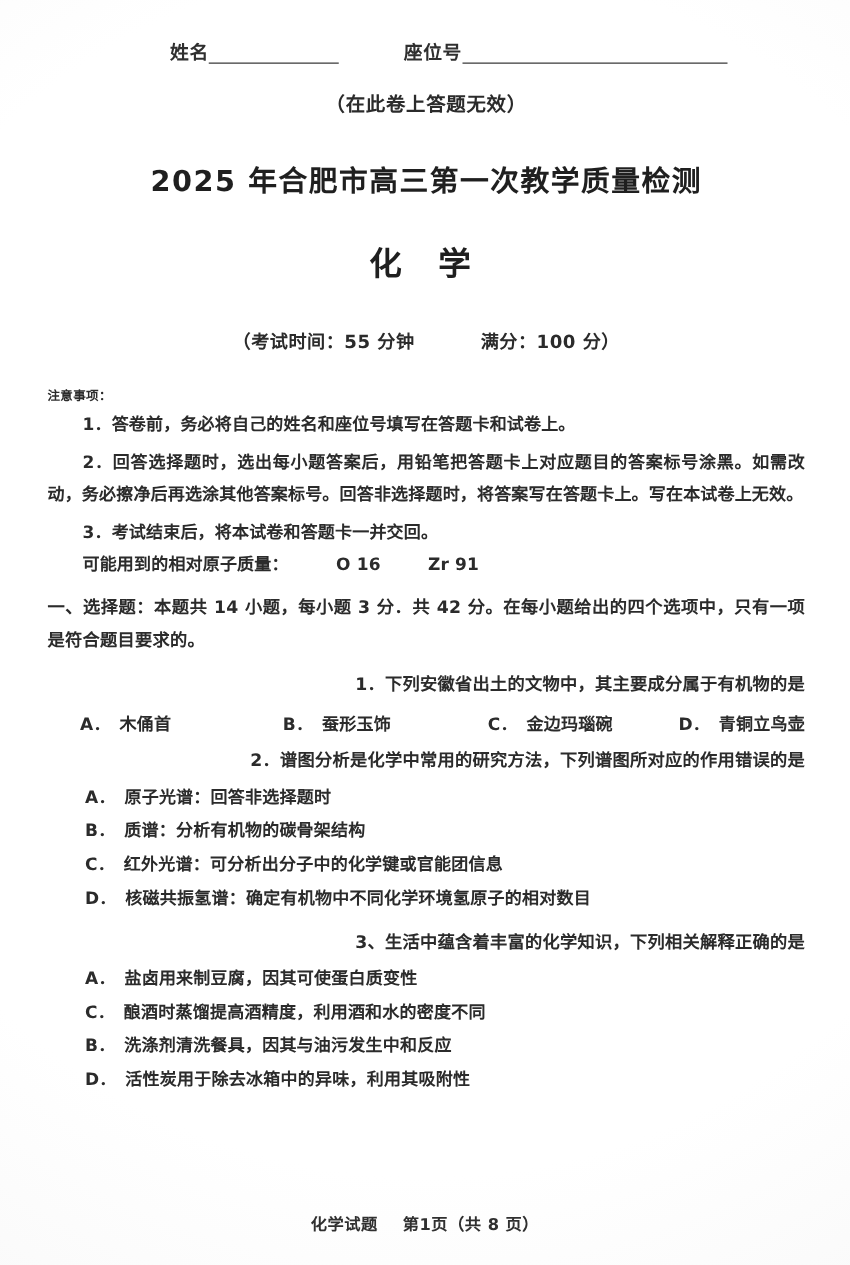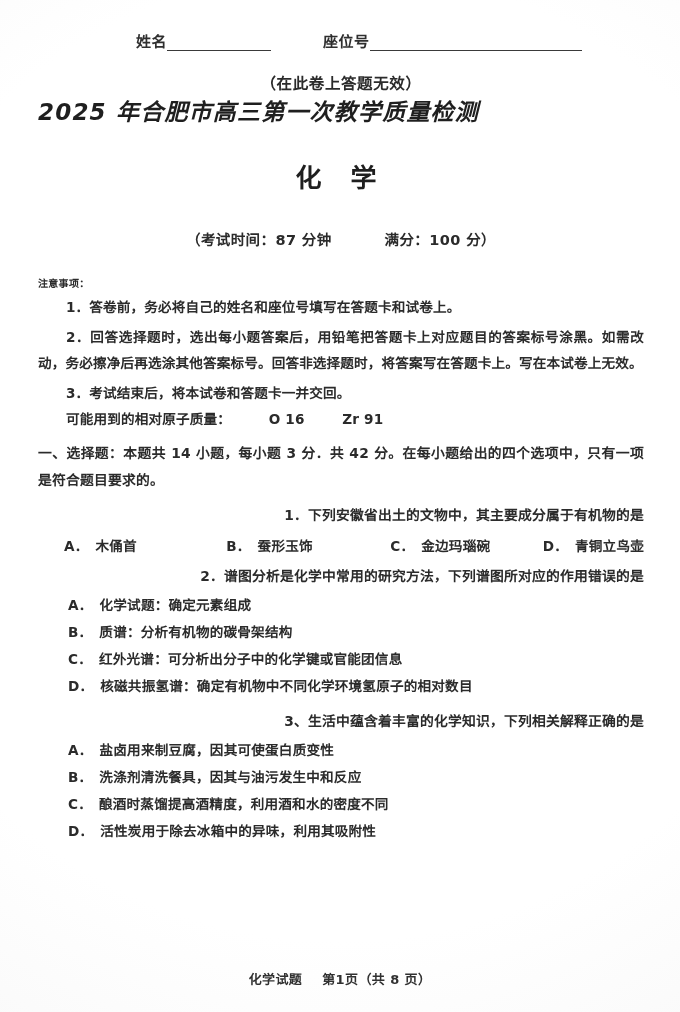--- a/index.html
+++ b/index.html
@@ -67,26 +67,27 @@
     text-align: center;
     font-family: "DejaVu Sans", "Liberation Sans", sans-serif;
     font-weight: bold;
     font-size: 15.5px;
     margin-top: 20px;
     letter-spacing: 0.6px;
     color: #2b2b2b;
   }
 
   .main-title {
+    text-align: center;
     font-family: "DejaVu Sans", "Liberation Sans", sans-serif;
     font-weight: bold;
     font-size: 23px;
     letter-spacing: 1.2px;
+    margin-top: 33px;
     color: #1f1f1f;
-    font-style: italic;
   }
 
   .subject-title {
     text-align: center;
     font-family: "DejaVu Sans", "Liberation Sans", sans-serif;
     font-weight: bold;
     font-size: 26px;
     letter-spacing: 10px;
     margin-top: 30px;
     color: #1f1f1f;
@@ -212,21 +213,21 @@
       </div>
     </div>
 
     <div class="sub-note">（在此卷上答题无效）</div>
 
     <div class="main-title">2025 年合肥市高三第一次教学质量检测</div>
 
     <div class="subject-title">化 学</div>
 
     <div class="exam-meta">
-      <span>（考试时间：87 分钟</span>
+      <span>（考试时间：55 分钟</span>
       <span class="gap"></span>
       <span>满分：100 分）</span>
     </div>
 
     <div class="notes-heading">注意事项：</div>
 
     <div class="note-item">1．答卷前，务必将自己的姓名和座位号填写在答题卡和试卷上。</div>
     <div class="note-item">2．回答选择题时，选出每小题答案后，用铅笔把答题卡上对应题目的答案标号涂黑。如需改动，务必擦净后再选涂其他答案标号。回答非选择题时，将答案写在答题卡上。写在本试卷上无效。</div>
     <div class="note-item">3．考试结束后，将本试卷和答题卡一并交回。</div>
 
@@ -250,35 +251,35 @@
         <span class="opt-inline opt-w3"><span class="lab">C．</span><span>金边玛瑙碗</span></span>
         <span class="opt-inline"><span class="lab">D．</span><span>青铜立鸟壶</span></span>
       </div>
     </div>
 
     <div class="question">
       <div class="q-stem">
         <span>2．</span><span>谱图分析是化学中常用的研究方法，下列谱图所对应的作用错误的是</span>
       </div>
       <div class="opt-stack">
-        <div class="opt-line"><span class="lab">A．</span><span>化学试题：确定元素组成</span></div>
+        <div class="opt-line"><span class="lab">A．</span><span>原子光谱：回答非选择题时</span></div>
         <div class="opt-line"><span class="lab">B．</span><span>质谱：分析有机物的碳骨架结构</span></div>
         <div class="opt-line"><span class="lab">C．</span><span>红外光谱：可分析出分子中的化学键或官能团信息</span></div>
         <div class="opt-line"><span class="lab">D．</span><span>核磁共振氢谱：确定有机物中不同化学环境氢原子的相对数目</span></div>
       </div>
     </div>
 
     <div class="question">
       <div class="q-stem">
         <span>3、</span><span>生活中蕴含着丰富的化学知识，下列相关解释正确的是</span>
       </div>
       <div class="opt-stack">
         <div class="opt-line"><span class="lab">A．</span><span>盐卤用来制豆腐，因其可使蛋白质变性</span></div>
+        <div class="opt-line"><span class="lab">C．</span><span>酿酒时蒸馏提高酒精度，利用酒和水的密度不同</span></div>
         <div class="opt-line"><span class="lab">B．</span><span>洗涤剂清洗餐具，因其与油污发生中和反应</span></div>
-        <div class="opt-line"><span class="lab">C．</span><span>酿酒时蒸馏提高酒精度，利用酒和水的密度不同</span></div>
         <div class="opt-line"><span class="lab">D．</span><span>活性炭用于除去冰箱中的异味，利用其吸附性</span></div>
       </div>
     </div>
 
   </div>
 
   <div class="footer">
     <span>化学试题</span>
     <span class="gap"></span>
     <span>第1页（共 8 页）</span>

